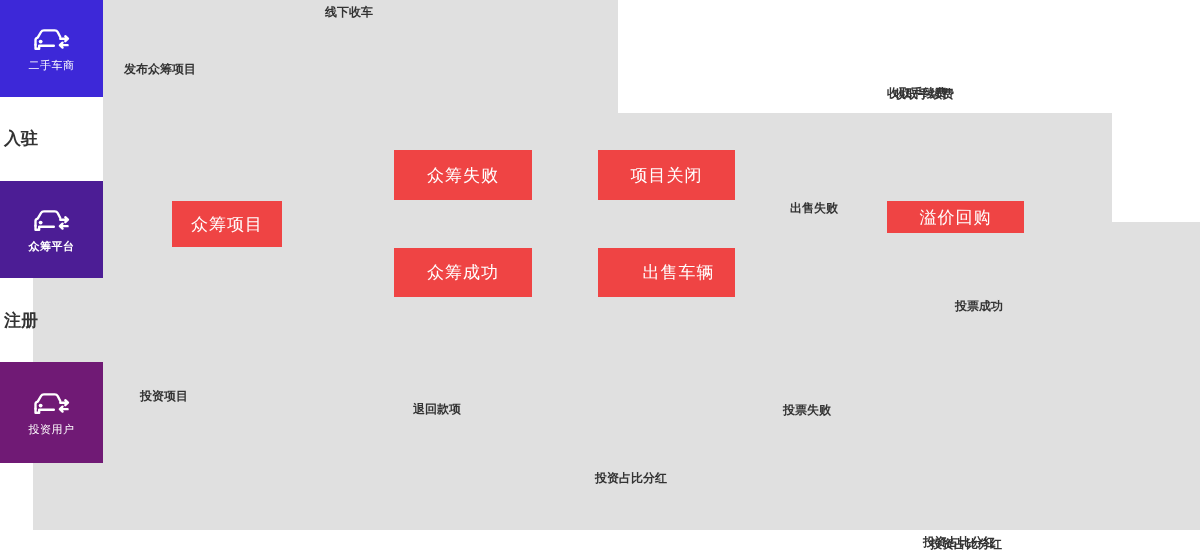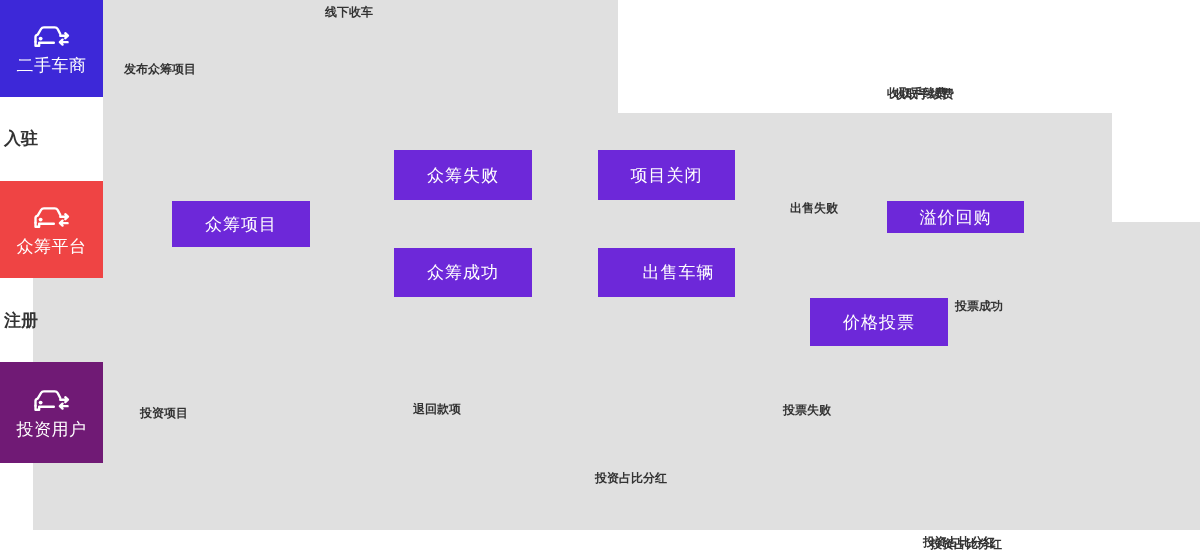--- a/index.html
+++ b/index.html
@@ -34,30 +34,30 @@
     color: #ffffff;
     box-sizing: border-box;
   }
   .role-card .role-icon {
     width: 44px;
     height: 30px;
     display: block;
     margin-bottom: 4px;
   }
   .role-card .role-label {
-    font-size: 17px;
+    font-size: 11px;
     line-height: 1;
     letter-spacing: 0.5px;
     white-space: nowrap;
   }
 
   
   .node {
     position: absolute;
-    background: #6d28d9;
+    background: #ef4444;
     color: #ffffff;
     display: flex;
     align-items: center;
     justify-content: center;
     font-size: 17px;
     letter-spacing: 1px;
     white-space: nowrap;
     box-sizing: border-box;
     font-family: Liberation Serif, serif;
   }
@@ -88,21 +88,21 @@
         <path d="M6 20 L6 15 C6 13.5 7 12.8 8.4 12.4 L12 6.2 C12.7 5 13.8 4.4 15.2 4.4 L27 4.4 C28.4 4.4 29.5 5 30.2 6.2 L33 11.6" fill="none" stroke="#ffffff" stroke-width="2.6" stroke-linecap="round" stroke-linejoin="round"></path>
         <path d="M6 20 L6 24.5 L10 24.5 L10 21.2 L26 21.2" fill="none" stroke="#ffffff" stroke-width="2.6" stroke-linecap="round" stroke-linejoin="round"></path>
         <circle cx="11.6" cy="16.6" r="2.1" fill="#ffffff"></circle>
         <path d="M33 13.5 L41 13.5 M38.5 10.8 L41.4 13.5 L38.5 16.2" fill="none" stroke="#ffffff" stroke-width="2.6" stroke-linecap="round" stroke-linejoin="round"></path>
         <path d="M41 20.5 L33 20.5 M35.5 17.8 L32.6 20.5 L35.5 23.2" fill="none" stroke="#ffffff" stroke-width="2.6" stroke-linecap="round" stroke-linejoin="round"></path>
       </svg>
     </span>
     <span class="role-label">二手车商</span>
   </div>
 
-  <div class="role-card" style="top:181px; background:#ef4444;">
+  <div class="role-card" style="top:181px; background:#4c1d95;font-weight:bold;">
     <span class="role-icon">
       <svg viewBox="0 0 48 32" width="44" height="30" aria-hidden="true">
         <path d="M6 20 L6 15 C6 13.5 7 12.8 8.4 12.4 L12 6.2 C12.7 5 13.8 4.4 15.2 4.4 L27 4.4 C28.4 4.4 29.5 5 30.2 6.2 L33 11.6" fill="none" stroke="#ffffff" stroke-width="2.6" stroke-linecap="round" stroke-linejoin="round"></path>
         <path d="M6 20 L6 24.5 L10 24.5 L10 21.2 L26 21.2" fill="none" stroke="#ffffff" stroke-width="2.6" stroke-linecap="round" stroke-linejoin="round"></path>
         <circle cx="11.6" cy="16.6" r="2.1" fill="#ffffff"></circle>
         <path d="M33 13.5 L41 13.5 M38.5 10.8 L41.4 13.5 L38.5 16.2" fill="none" stroke="#ffffff" stroke-width="2.6" stroke-linecap="round" stroke-linejoin="round"></path>
         <path d="M41 20.5 L33 20.5 M35.5 17.8 L32.6 20.5 L35.5 23.2" fill="none" stroke="#ffffff" stroke-width="2.6" stroke-linecap="round" stroke-linejoin="round"></path>
       </svg>
     </span>
     <span class="role-label">众筹平台</span>
@@ -117,47 +117,46 @@
         <path d="M33 13.5 L41 13.5 M38.5 10.8 L41.4 13.5 L38.5 16.2" fill="none" stroke="#ffffff" stroke-width="2.6" stroke-linecap="round" stroke-linejoin="round"></path>
         <path d="M41 20.5 L33 20.5 M35.5 17.8 L32.6 20.5 L35.5 23.2" fill="none" stroke="#ffffff" stroke-width="2.6" stroke-linecap="round" stroke-linejoin="round"></path>
       </svg>
     </span>
     <span class="role-label">投资用户</span>
   </div>
 
   <div class="edge-label" style="left:4px; top:130px; font-size:17px;">入驻</div>
   <div class="edge-label" style="left:4px; top:312px; font-size:17px;">注册</div>
 
-  <div class="node" style="left:172px; top:201px; width:138px; height:46px;">众筹项目</div>
+  <div class="node" style="left:172px; top:201px; width:110px; height:46px;">众筹项目</div>
 
   <div class="node" style="left:394px; top:150px; width:138px; height:50px;">众筹失败</div>
 
   <div class="node" style="left:394px; top:248px; width:138px; height:49px;">众筹成功</div>
 
   <div class="node" style="left:598px; top:150px; width:137px; height:50px;">项目关闭</div>
 
   <div class="node" style="left:598px; top:248px; width:137px; height:49px;padding-left:24px;">出售车辆</div>
 
   <div class="node" style="left:887px; top:201px; width:137px; height:32px;">溢价回购</div>
 
-  <div class="node" style="left:810px; top:298px; width:138px; height:48px;">价格投票</div>
 
 
   <div class="edge-label" style="left:325px; top:6px;">线下收车</div>
 
   <div class="edge-label" style="left:124px; top:63px;">发布众筹项目</div>
 
   <div class="edge-label" style="left:887px; top:87px;">收取手续费</div>
   <div class="edge-label" style="left:894px; top:88px;">收取手续费</div>
 
   <div class="edge-label" style="left:790px; top:202px;">出售失败</div>
 
   <div class="edge-label" style="left:955px; top:300px;">投票成功</div>
 
-  <div class="edge-label" style="left:140px; top:390px;margin-top:17px;">投资项目</div>
+  <div class="edge-label" style="left:140px; top:390px;">投资项目</div>
 
   <div class="edge-label" style="left:413px; top:403px;">退回款项</div>
 
   <div class="edge-label" style="left:783px; top:404px;">投票失败</div>
 
   <div class="edge-label" style="left:595px; top:472px;">投资占比分红</div>
 
   <div class="edge-label" style="left:923px; top:536px;">投资占比分红</div>
   <div class="edge-label" style="left:930px; top:538px;">投资占比分红</div>
 

